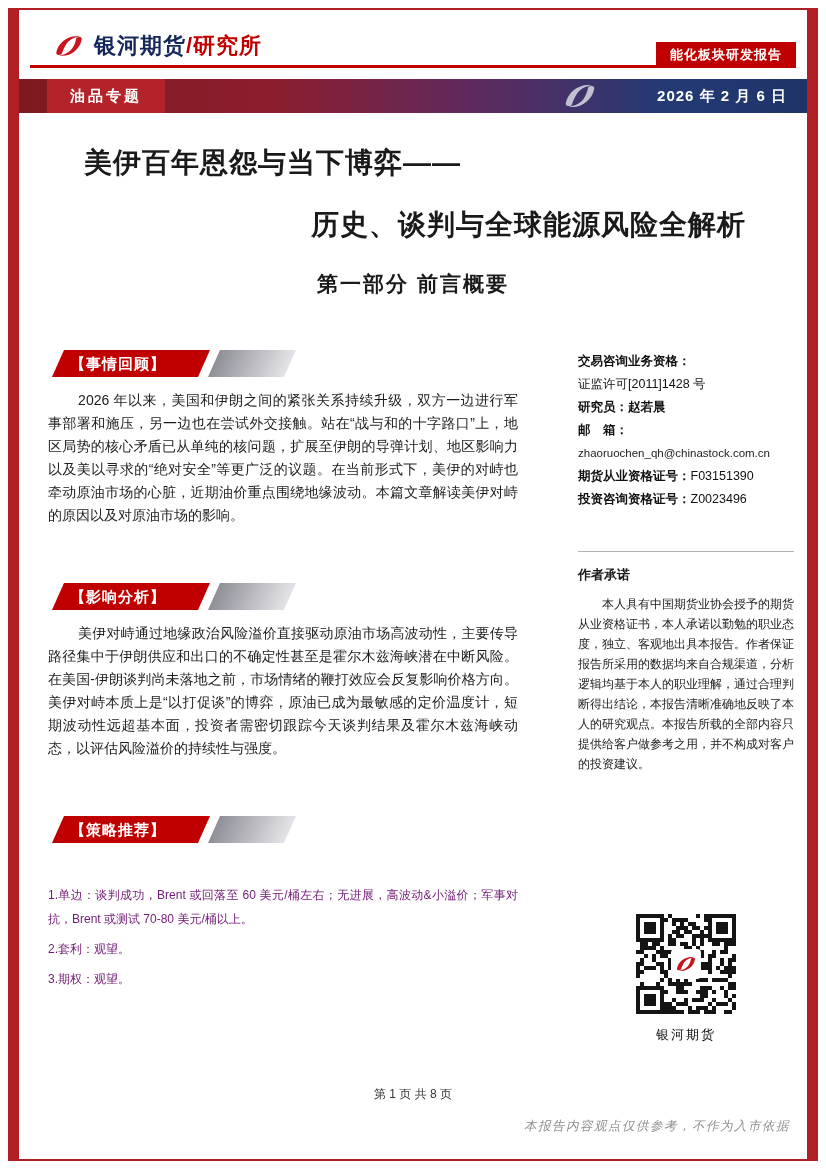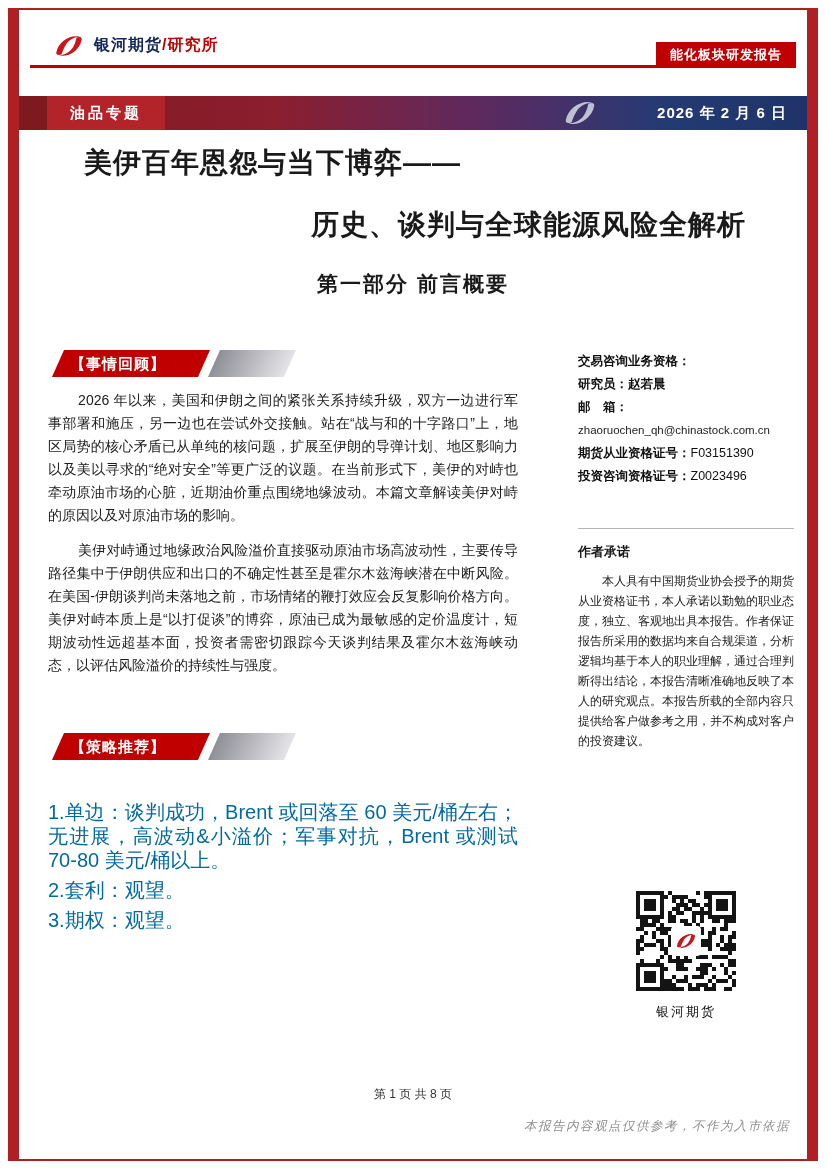--- a/index.html
+++ b/index.html
@@ -11,28 +11,28 @@
   .frame-top,.frame-bottom { position:absolute; left:8px; right:8px; height:2px; background:#b01f24; }
   .frame-top { top:8px; } .frame-bottom { bottom:8px; }
   .frame-left,.frame-right { position:absolute; top:8px; bottom:8px; width:11px; background:#b01f24; }
   .frame-left { left:8px; } .frame-right { right:8px; }
 
   
   .header { position:absolute; top:26px; left:30px; right:30px; height:42px;
     border-bottom:3px solid #c00000; display:flex; align-items:center; padding-left:22px; }
   .brand { display:flex; align-items:center; gap:8px; }
   .brand-logo { width:34px; height:34px; }
-  .brand-text { font-size:16px; font-weight:bold; letter-spacing:1px; white-space:nowrap; }
+  .brand-text { font-size:22px; font-weight:bold; letter-spacing:1px; white-space:nowrap; }
   .brand-name { color:#14275a; }
   .brand-suffix { color:#c00000; }
   .report-tag { position:absolute; right:0; bottom:-3px; background:#c00000; color:#fff;
     font-size:13px; font-weight:bold; padding:0 14px; height:26px; line-height:26px; letter-spacing:1px; }
 
   
-  .banner { position:absolute; top:96px; left:19px; right:19px; height:34px;
+  .banner { position:absolute; top:79px; left:19px; right:19px; height:34px;
     background:linear-gradient(90deg,#7d1a1e 0%,#8c1e2e 32%,#5e2a5e 58%,#243a74 82%,#1e3468 100%);
     display:flex; align-items:center; }
   .banner-topic { background:#b3232a; height:100%; width:118px; margin-left:28px;
     display:flex; align-items:center; justify-content:center;
     color:#fff; font-weight:bold; font-size:15px; letter-spacing:3px; }
   .banner-glyph { position:absolute; left:540px; top:-2px; width:42px; height:38px; opacity:.85; }
   .banner-date { margin-left:auto; color:#fff; font-weight:bold; font-size:15px;
     padding-right:20px; letter-spacing:1px; }
 
   
@@ -52,21 +52,21 @@
   .sh-red { position:absolute; left:10px; top:0; width:146px; height:27px; background:#c00000; transform:skewX(-24deg); }
   .sh-gray { position:absolute; left:166px; top:0; width:76px; height:27px;
     background:linear-gradient(90deg,#8f8f97,#e4e4e8); transform:skewX(-24deg); }
   .sh-label { position:absolute; left:22px; top:0; line-height:27px; color:#fff; font-weight:bold;
     font-size:15px; letter-spacing:1px; }
 
   .body-para { margin-top:12px; font-size:14px; line-height:23px; text-align:justify;
     text-indent:2.15em; color:#1c1c1c; }
 
   .strategy-list { margin-top:40px; }
-  .strategy-item { font-size:20px; line-height:24px; text-align:justify; color:#0369a1; margin-bottom:6px; }
+  .strategy-item { font-size:12px; line-height:24px; text-align:justify; color:#701a75; margin-bottom:6px; }
 
   
   .sb-row { line-height:23px; color:#111; }
   .sb-row .b { font-weight:bold; }
   .sb-email { font-size:11.5px; line-height:23px; color:#222; }
   .sb-divider { border-top:1px solid #b5b5b5; margin-top:40px; }
   .promise-title { margin-top:14px; font-weight:bold; font-size:13px; }
   .promise-body { margin-top:10px; font-size:12px; line-height:20px; text-align:justify;
     text-indent:2em; color:#222; }
 
@@ -129,37 +129,43 @@
 
     <div class="col-left">
 
       <div class="sec-head">
         <span class="sh-red"></span>
         <span class="sh-gray"></span>
         <span class="sh-label">【事情回顾】</span>
       </div>
       <p class="body-para">2026 年以来，美国和伊朗之间的紧张关系持续升级，双方一边进行军事部署和施压，另一边也在尝试外交接触。站在“战与和的十字路口”上，地区局势的核心矛盾已从单纯的核问题，扩展至伊朗的导弹计划、地区影响力以及美以寻求的“绝对安全”等更广泛的议题。在当前形式下，美伊的对峙也牵动原油市场的心脏，近期油价重点围绕地缘波动。本篇文章解读美伊对峙的原因以及对原油市场的影响。</p>
 
+      <div class="sec-head gap">
+        <span class="sh-red"></span>
+        <span class="sh-gray"></span>
+        <span class="sh-label">【影响分析】</span>
+      </div>
       <p class="body-para">美伊对峙通过地缘政治风险溢价直接驱动原油市场高波动性，主要传导路径集中于伊朗供应和出口的不确定性甚至是霍尔木兹海峡潜在中断风险。在美国-伊朗谈判尚未落地之前，市场情绪的鞭打效应会反复影响价格方向。美伊对峙本质上是“以打促谈”的博弈，原油已成为最敏感的定价温度计，短期波动性远超基本面，投资者需密切跟踪今天谈判结果及霍尔木兹海峡动态，以评估风险溢价的持续性与强度。</p>
 
       <div class="sec-head gap">
         <span class="sh-red"></span>
         <span class="sh-gray"></span>
         <span class="sh-label">【策略推荐】</span>
       </div>
       <div class="strategy-list">
         <p class="strategy-item">1.单边：谈判成功，Brent 或回落至 60 美元/桶左右；无进展，高波动&amp;小溢价；军事对抗，Brent 或测试 70-80 美元/桶以上。</p>
         <p class="strategy-item">2.套利：观望。</p>
         <p class="strategy-item">3.期权：观望。</p>
       </div>
 
     </div>
 
     <div class="col-right">
       <div class="sb-row"><span class="b">交易咨询业务资格：</span></div>
+      <div class="sb-row">证监许可[2011]1428 号</div>
       <div class="sb-row"><span class="b">研究员：</span><span class="b">赵若晨</span></div>
       <div class="sb-row"><span class="b">邮　箱：</span></div>
       <div class="sb-email">zhaoruochen_qh@chinastock.com.cn</div>
       <div class="sb-row"><span class="b">期货从业资格证号：</span><span>F03151390</span></div>
       <div class="sb-row"><span class="b">投资咨询资格证号：</span><span>Z0023496</span></div>
 
       <div class="sb-divider"></div>
       <div class="promise-title">作者承诺</div>
       <p class="promise-body">本人具有中国期货业协会授予的期货从业资格证书，本人承诺以勤勉的职业态度，独立、客观地出具本报告。作者保证报告所采用的数据均来自合规渠道，分析逻辑均基于本人的职业理解，通过合理判断得出结论，本报告清晰准确地反映了本人的研究观点。本报告所载的全部内容只提供给客户做参考之用，并不构成对客户的投资建议。</p>
 

